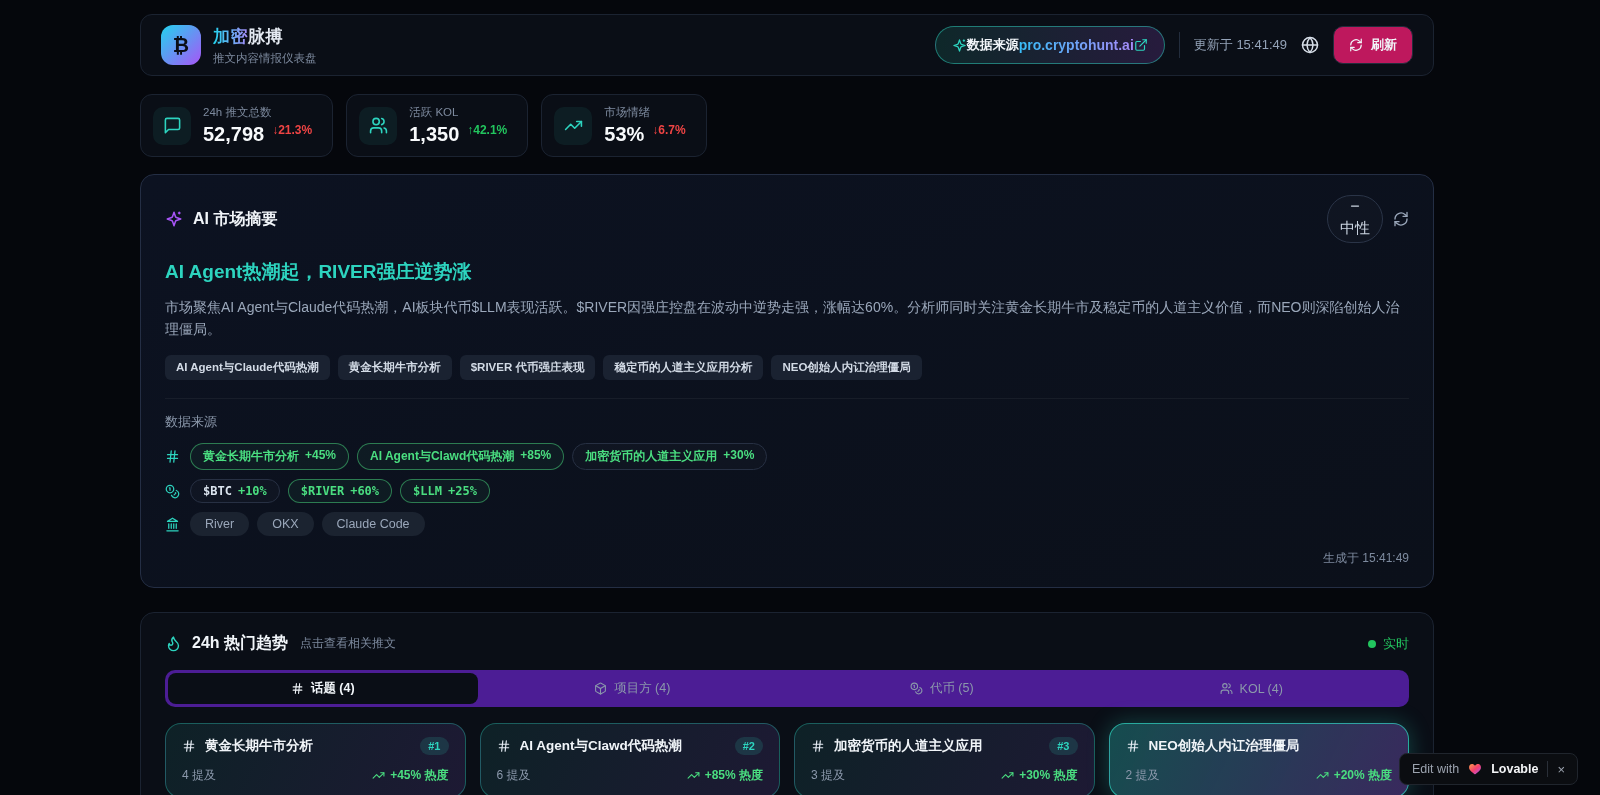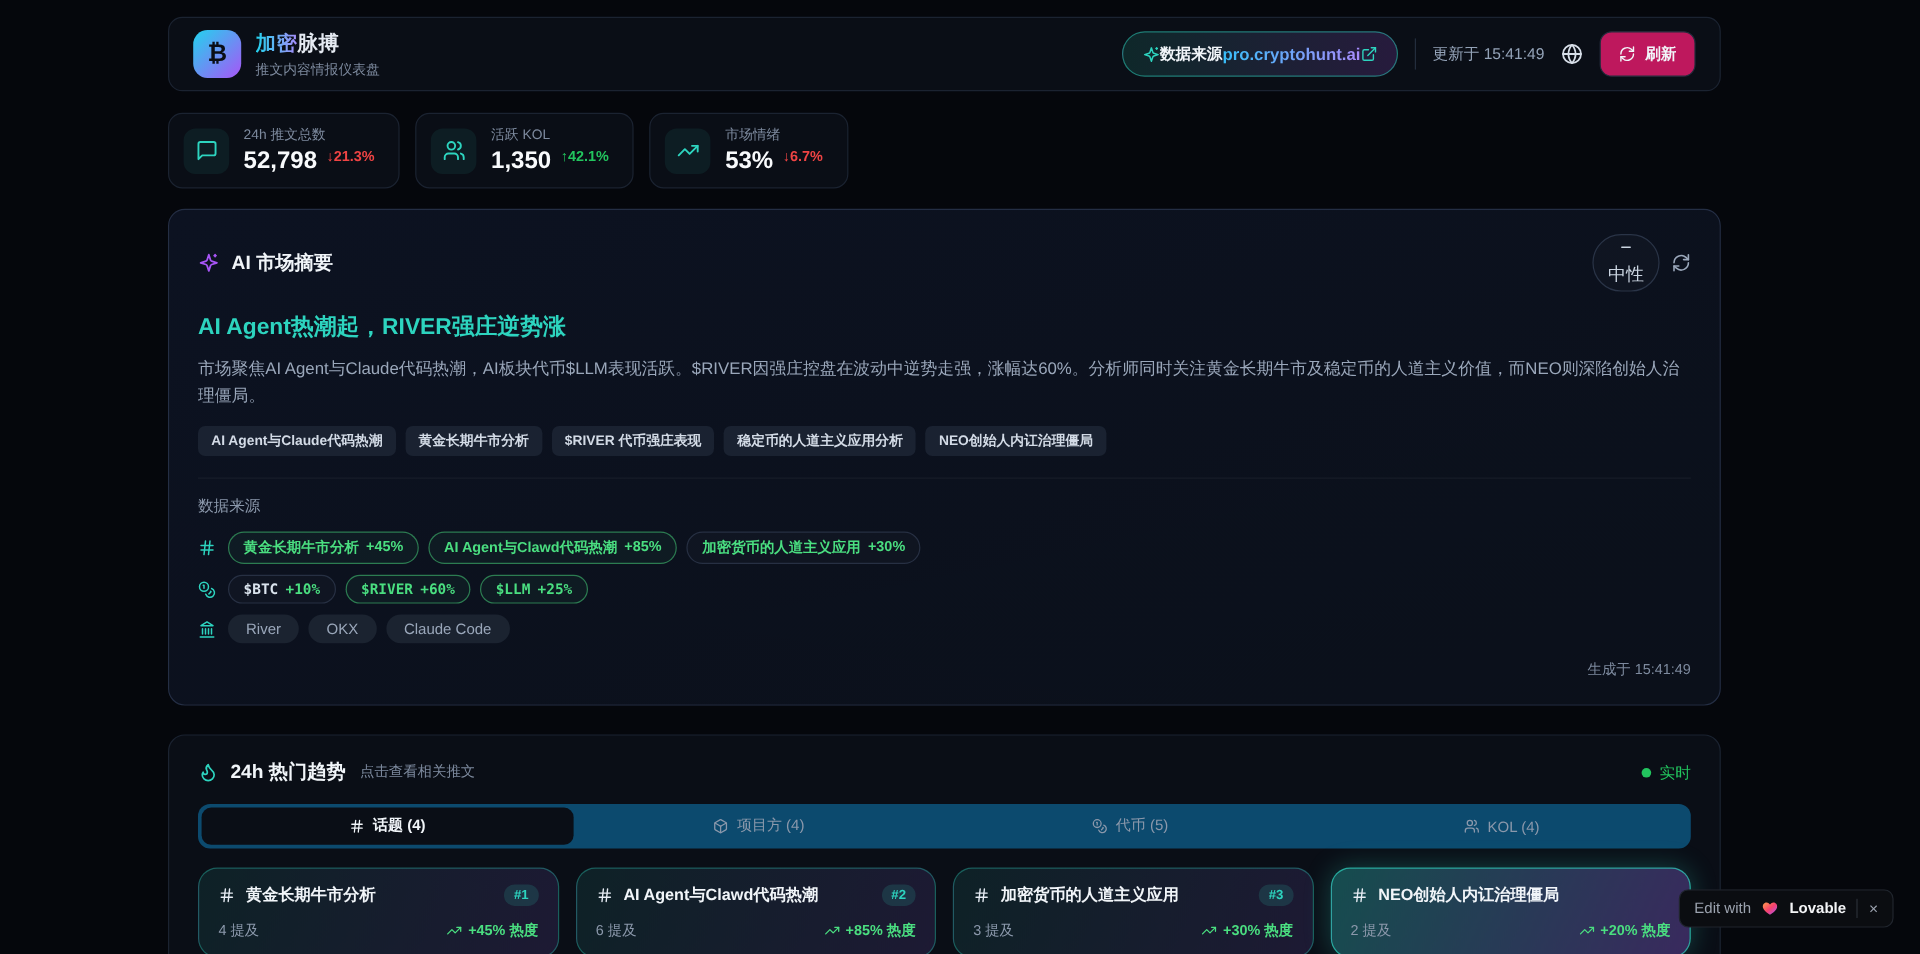--- a/index.html
+++ b/index.html
@@ -115,21 +115,21 @@
   }
   .generated { color: #7d8a9e; font-size: 12px; margin-top: 14px; text-align: right; }
 
   
   .trends-card {
     background: #0a0e16; border: 1px solid #1b2331; border-radius: 14px;
     padding: 20px 24px; margin-bottom: 22px;
   }
   .live { color: #22c55e; font-size: 13px; display: flex; gap: 7px; align-items: center; }
   .live-dot { width: 8px; height: 8px; border-radius: 50%; background: #22c55e; }
-  .tabs { display: flex; background: #0c4a6e; border-radius: 10px; padding: 3px; margin: 16px 0; }
+  .tabs { display: flex; background: #4c1d95; border-radius: 10px; padding: 3px; margin: 16px 0; }
   .tab {
     flex: 1; display: flex; justify-content: center; align-items: center; gap: 7px;
     padding: 7px 0; font-size: 12.5px; color: #8b98ab; border-radius: 8px; cursor: pointer;
   }
   .tab.active { background: #0a0e16; color: #f1f5f9; font-weight: bold; }
   .trend-grid { display: grid; grid-template-columns: repeat(4, 1fr); gap: 14px; }
   .trend-card {
     border-radius: 16px; border: 1px solid rgba(45,212,191,.35);
     background: linear-gradient(115deg, rgba(16,48,50,.55), rgba(44,33,74,.55)), #0b1018;
     padding: 13px 16px; cursor: pointer;
@@ -144,21 +144,21 @@
   .tc-title { font-size: 13.5px; font-weight: bold; color: #f1f5f9; flex: 1; white-space: nowrap; overflow: hidden; }
   .rank {
     background: rgba(45,212,191,.15); color: #2dd4bf; font-size: 11px;
     font-weight: bold; border-radius: 999px; padding: 3px 8px; flex: none;
   }
   .tc-bottom { display: flex; justify-content: space-between; align-items: center; color: #8b98ab; font-size: 12px; }
   .heat { color: #4ade80; font-weight: bold; display: flex; gap: 5px; align-items: center; }
 
   
   .lovable {
-    position: fixed; right: 22px; bottom: 22px;
+    position: fixed; right: 22px; bottom: 10px;
     display: flex; align-items: center; gap: 9px;
     background: #0b0d11; border: 1px solid #20252d; border-radius: 8px;
     padding: 7px 12px; font-size: 12.5px;
   }
   .lovable .prefix { color: #9ca3af; }
   .lovable .brand-name { color: #f4f5f7; font-weight: bold; }
   .lovable .sep { width: 1px; height: 16px; background: #2a2f38; }
   .lovable .close { color: #9ca3af; cursor: pointer; font-size: 13px; background: none; border: none; }
 
   svg { display: block; }

